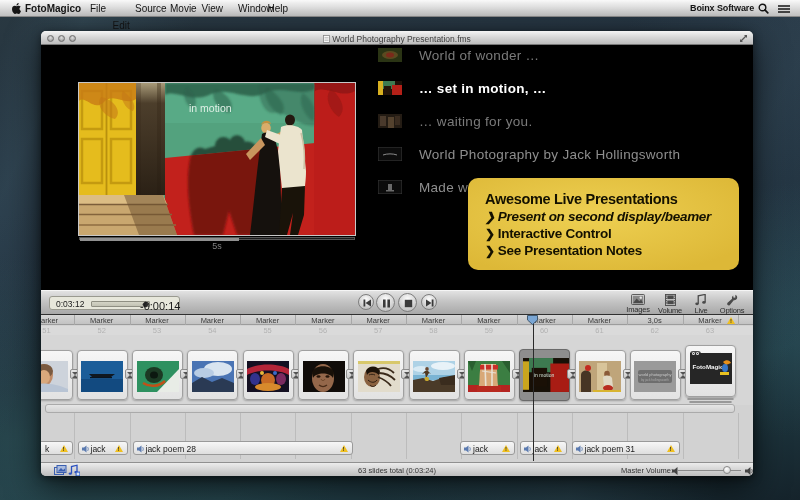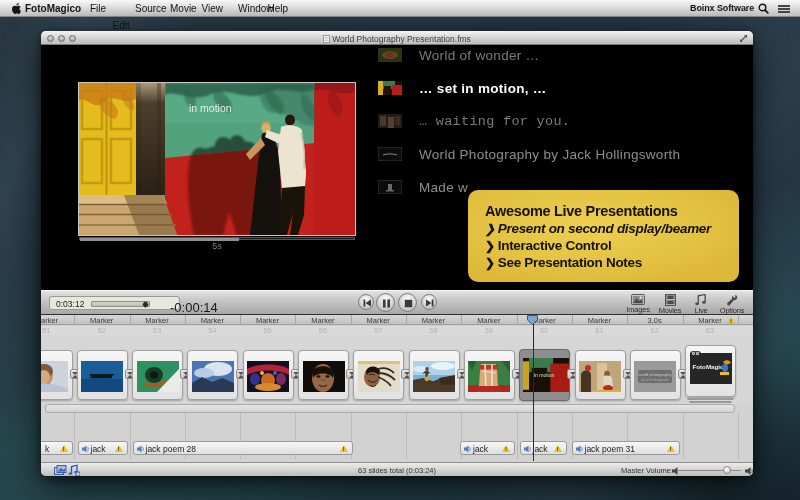--- a/index.html
+++ b/index.html
@@ -59,21 +59,20 @@
 .lthumb { position:absolute; left:0; top:0; width:24px; height:14px; }
 .ltext { position:absolute; left:41px; top:0px; font-size:13.5px; letter-spacing:0.3px; white-space:nowrap; }
 
 
 #callout {
   position:absolute; left:427px; top:133px; width:271px; height:92px;
   border-radius:10px;
   background:radial-gradient(ellipse 200px 70px at 45% 40%, #eed052, #ddb837 90%);
   box-shadow:0 3px 10px rgba(0,0,0,0.5);
   color:#141100;
-  margin-top:12px;
 }
 #callout .title { position:absolute; left:17px; top:13px; font-size:14.5px; font-weight:bold; letter-spacing:-0.3px;}
 #callout .li { position:absolute; left:17px; font-size:13.5px; font-weight:bold; letter-spacing:-0.3px; }
 #callout .li .ch { font-size:12px; margin-right:3px; }
 
 
 #ctrlbar {
   position:absolute; left:0; top:259px; width:712px; height:25px;
   background:linear-gradient(#e2e2e2, #c4c4c4 45%, #a8a8a8);
   border-top:1px solid #f5f5f5;
@@ -282,21 +281,21 @@
         </svg>
       <div class="ltext" style="color:#ffffff; font-weight:bold;">… set in motion, …</div>
     </div>
     <div class="lrow" style="top:68.5px;">
       <svg class="lthumb" viewBox="0 0 24 14">
           <rect width="24" height="14" fill="#241c14"></rect>
           <rect x="2" y="2" width="6" height="10" fill="#4a3a2c"></rect>
           <rect x="10" y="3" width="6" height="11" fill="#54422e"></rect>
           <rect x="17" y="2" width="5" height="9" fill="#3a2c20"></rect>
         </svg>
-      <div class="ltext" style="color:#7b7b7b;font-family:Liberation Mono, monospace;">… waiting for you.</div>
+      <div class="ltext" style="color:#7b7b7b;">… waiting for you.</div>
     </div>
     <div class="lrow" style="top:102px;">
       <svg class="lthumb" viewBox="0 0 24 14">
           <rect width="24" height="14" fill="#0c0c0c" stroke="#3a3a3a" stroke-width="1"></rect>
           <path d="M5,8 C9,6.5 15,6.5 19,8" stroke="#8a8a8a" stroke-width="1" fill="none"></path>
         </svg>
       <div class="ltext" style="color:#8e8e8e;">World Photography by Jack Hollingsworth</div>
     </div>
     <div class="lrow" style="top:135px;">
       <svg class="lthumb" viewBox="0 0 24 14">
@@ -314,21 +313,21 @@
       <div class="li" style="top:65px;"><span class="ch">❯</span>See Presentation Notes</div>
     </div>
   </div>
 
   <div id="ctrlbar">
     <div id="tcbox">
       <span style="position:absolute; left:6px; top:2px;">0:03:12</span>
       <div id="tcslider">
           <div id="tcknob"></div>
         </div>
-      <span style="position:absolute; left:120px; top:2.5px; font-size:13px;">-0:00:14</span>
+      <span style="position:absolute; left:90px; top:2.5px; font-size:11px;">-0:00:14</span>
     </div>
 
     <div class="pbtn" style="left:316.5px; top:3px; width:16px; height:16px;">
       <svg width="16" height="16" viewBox="0 0 16 16">
           <rect x="4.5" y="4.5" width="1.8" height="7" fill="#3a3a3a"></rect>
           <polygon points="12,4.5 12,11.5 6.5,8" fill="#3a3a3a"></polygon>
         </svg>
     </div>
     <div class="pbtn" style="left:335px; top:1.5px; width:19px; height:19px;">
       <svg width="19" height="19" viewBox="0 0 19 19">
@@ -366,21 +365,21 @@
             <rect x="1" y="1.5" width="1" height="1.4"></rect>
             <rect x="1" y="4" width="1" height="1.4"></rect>
             <rect x="1" y="6.5" width="1" height="1.4"></rect>
             <rect x="1" y="9" width="1" height="1.4"></rect>
             <rect x="10" y="1.5" width="1" height="1.4"></rect>
             <rect x="10" y="4" width="1" height="1.4"></rect>
             <rect x="10" y="6.5" width="1" height="1.4"></rect>
             <rect x="10" y="9" width="1" height="1.4"></rect>
           </g>
         </svg>
-      <div class="lbl">Movies</div>
+      <div class="lbl">Volume</div>
     </div>
     <div class="tool" style="left:644px; top:2.5px; width:32px;">
       <svg width="12" height="12" viewBox="0 0 13 13">
           <path d="M3.5,10.5 L3.5,2 L11,0.5 L11,9" fill="none" stroke="#4a4a4a" stroke-width="1.4"></path>
           <ellipse cx="2.2" cy="10.6" rx="1.9" ry="1.5" fill="#4a4a4a"></ellipse>
           <ellipse cx="9.7" cy="9.1" rx="1.9" ry="1.5" fill="#4a4a4a"></ellipse>
         </svg>
       <div class="lbl">Live</div>
     </div>
     <div class="tool" style="left:674px; top:2.5px; width:34px;">

